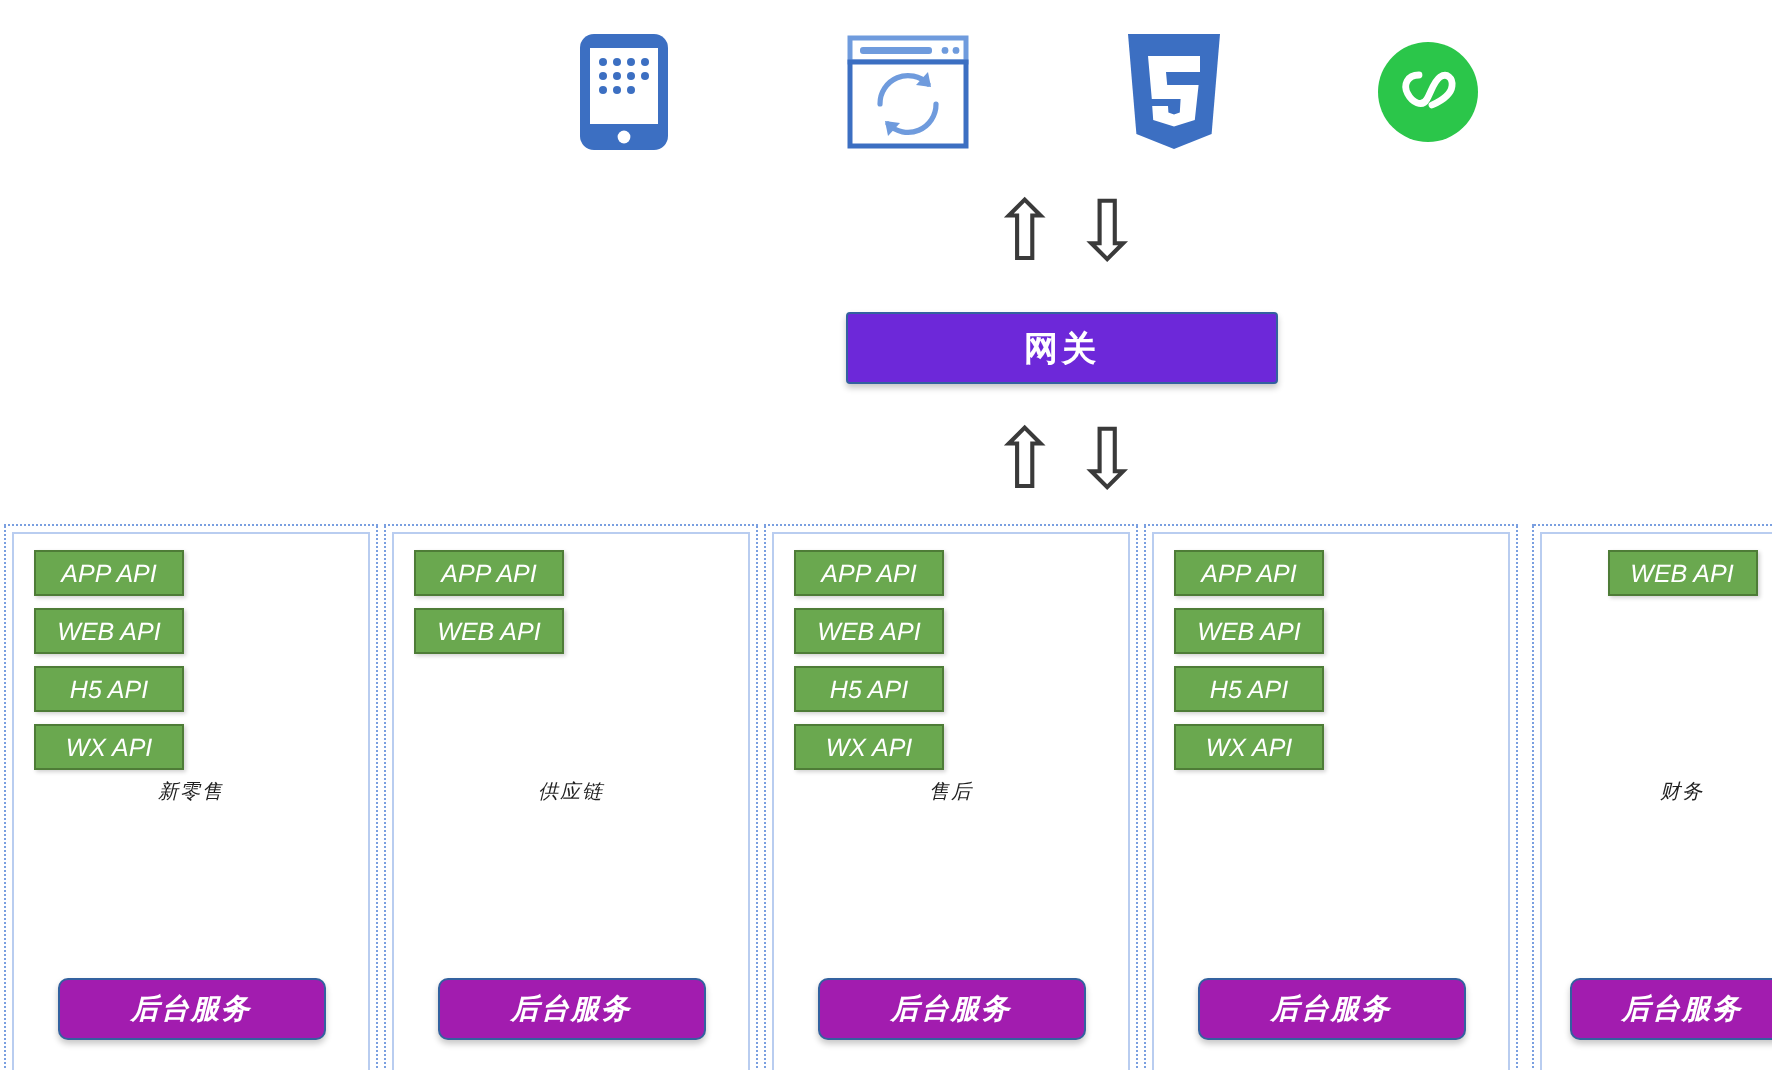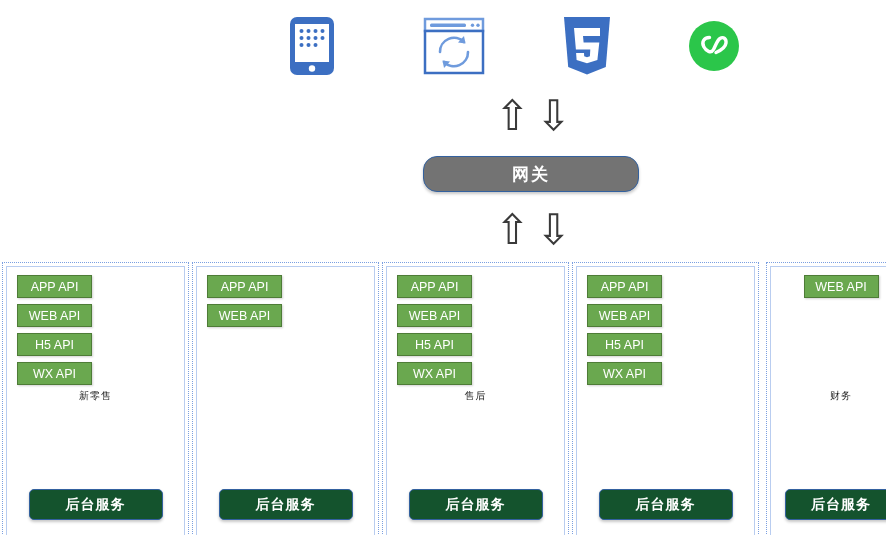--- a/index.html
+++ b/index.html
@@ -39,33 +39,33 @@
   }
   #arrows-top{left:483px;top:92px;width:100px;height:48px;}
   #arrows-bottom{left:483px;top:206px;width:100px;height:48px;}
   .arrow-glyph{display:inline-block;}
 
   
   .gateway{
     position:absolute;
     left:423px;top:156px;
     width:214px;height:34px;
-    background:#737373;
+    background:#6d28d9;
     border:1px solid #33619f;
-    border-radius:14px;
+    border-radius:2px;
     box-shadow:0 2px 3px rgba(0,0,0,.22);
     color:#ffffff;
     font-size:17px;font-weight:bold;
     display:flex;align-items:center;justify-content:center;
     letter-spacing:2px;
   }
 
   
   .columns{
-    position:absolute;left:0;top:262px;width:886px;height:273px;
+    position:absolute;left:0;top:262px;width:886px;height:273px;font-style:italic;
   }
   .domain-col{
     position:absolute;top:0;
     height:280px;
     border:1px dotted #7a9fe0;
     box-sizing:border-box;
     padding:3px;
     background:#ffffff;
   }
   .domain-inner{
@@ -108,21 +108,21 @@
     font-size:10px;
     color:#1f1f1f;
     letter-spacing:1px;
   }
 
   .backend-btn{
     position:absolute;
     left:50%;transform:translateX(-50%);
     top:222px;
     width:132px;height:29px;
-    background:#14532d;
+    background:#a21caf;
     border:1px solid #33619f;
     border-radius:5px;
     box-shadow:0 2px 3px rgba(0,0,0,.22);
     color:#ffffff;
     font-size:14px;font-weight:bold;
     display:flex;align-items:center;justify-content:center;
     letter-spacing:1px;
   }
   #col-4 .backend-btn{width:110px;}
 </style>
@@ -212,20 +212,21 @@
       <div class="backend-btn">后台服务</div>
     </div>
   </div>
 
   <div class="domain-col" id="col-1">
     <div class="domain-inner">
       <div class="api-grid">
         <div class="api-tag">APP API</div>
         <div class="api-tag">WEB API</div>
       </div>
+      <div class="domain-title">供应链</div>
       <div class="backend-btn">后台服务</div>
     </div>
   </div>
 
   <div class="domain-col" id="col-2">
     <div class="domain-inner">
       <div class="api-grid">
         <div class="api-tag">APP API</div>
         <div class="api-tag">WEB API</div>
         <div class="api-tag">H5 API</div>

